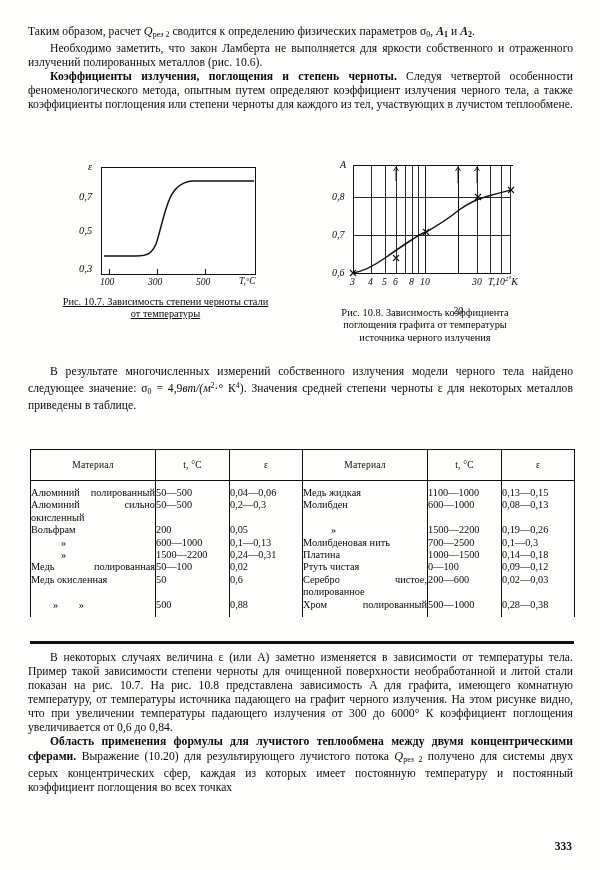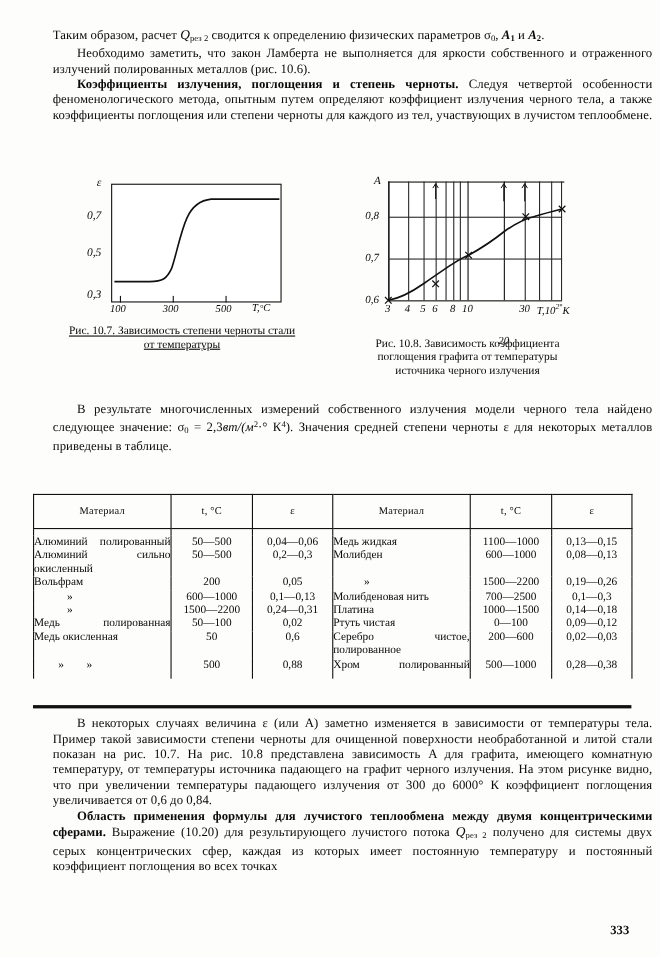--- a/index.html
+++ b/index.html
@@ -19,21 +19,20 @@
   }
   .body-text{
     position:absolute;
     left:28px;
     width:545px;
     font-size:11.6px;
     line-height:14.05px;
     text-align:justify;
     text-justify:inter-word;
     letter-spacing:0.05px;
-    margin-left:20px;
   }
   .body-text p{margin:0;}
   .ind{text-indent:22px;}
   .b{font-weight:bold;}
   .it{font-style:italic;}
   sub{font-size:0.68em;vertical-align:-0.25em;}
   sup{font-size:0.68em;vertical-align:0.45em;}
 
   
   .figs{
@@ -117,21 +116,20 @@
   .spacer-row td{height:6px;border-bottom:0;}
   .cell-mat{
     padding:0 5px 0 8px;
     text-align:justify;
     text-align-last:justify;
     line-height:12.4px;
     white-space:normal;
   }
   .cell-mat.noj{text-align:left;text-align-last:left;}
   .cell-num{
-    text-align:center;
     line-height:12.4px;
   }
   td.thick-l{border-left:2.8px double #111;}
   th.thick-l{border-left:2.8px double #111;}
   .tbl-rule{
     position:absolute;
     left:30px;width:544px;height:3px;
     background:#111;
   }
   .pg-num{
@@ -162,21 +160,21 @@
       <span class="f7-ylab" style="left:15px;top:62px;text-align:center;">0,5</span>
       <span class="f7-ylab" style="left:15px;top:100px;">0,3</span>
 
       <div class="f7-tick" style="left:45px;top:106px;width:1px;height:6px;"></div>
       <div class="f7-tick" style="left:93px;top:106px;width:1px;height:6px;"></div>
       <div class="f7-tick" style="left:141px;top:106px;width:1px;height:6px;"></div>
 
       <span class="f7-xlab" style="left:36px;top:113px;">100</span>
       <span class="f7-xlab" style="left:84px;top:113px;">300</span>
       <span class="f7-xlab" style="left:132px;top:113px;">500</span>
-      <span class="f7-xlab" style="left:165px;top:112px;">T,<span style="font-size:8px;">°</span>C</span>
+      <span class="f7-xlab" style="left:175px;top:112px;">T,<span style="font-size:8px;">°</span>C</span>
 
       <svg width="205" height="128" style="position:absolute;left:0;top:0;">
         <path d="M 40 93 L 72 93 C 84 93 88 90 92 81 C 96 70 100 48 106 35 C 111 24 118 19 128 18 L 190 18" fill="none" stroke="#111" stroke-width="1.5"></path>
       </svg>
       <div class="fig-cap" style="left:-6px;top:133px;width:215px;text-decoration:underline;">Рис. 10.7. Зависимость степени черноты стали от температуры</div>
     </div>
 
     <div class="fig" id="fig108">
       <div class="f8-plot"></div>
 
@@ -227,21 +225,21 @@
           <path d="M 83 4 l 0 14 M 83 4 l -2.5 4 M 83 4 l 2.5 4"></path>
           <path d="M 145 4 l 0 16 M 145 4 l -2.5 4 M 145 4 l 2.5 4"></path>
           <path d="M 164 4 l 0 16 M 164 4 l -2.5 4 M 164 4 l 2.5 4"></path>
         </g>
       </svg>
       <div class="fig-cap" style="left:22px;top:131px;width:180px;margin-top:13px;">Рис. 10.8. Зависимость коэффициента поглощения графита от температуры источника черного излучения</div>
     </div>
   </div>
 
   <div class="body-text" style="top:365px;">
-    <p class="ind"><span>В результате многочисленных измерений собственного излучения модели черного тела найдено следующее значение: σ</span><sub>0</sub><span> = 2,3</span><span class="it">вт/(м</span><sup>2</sup><span>·° К</span><sup>4</sup><span>). Значения средней степени черноты ε для некоторых металлов приведены в таблице.</span></p>
+    <p class="ind"><span>В результате многочисленных измерений собственного излучения модели черного тела найдено следующее значение: σ</span><sub>0</sub><span> = 4,9</span><span class="it">вт/(м</span><sup>2</sup><span>·° К</span><sup>4</sup><span>). Значения средней степени черноты ε для некоторых металлов приведены в таблице.</span></p>
   </div>
 
 
   <div class="tbl-wrap">
     <table class="data">
       <colgroup>
         <col style="width:125px">
           <col style="width:74px">
           <col style="width:73px">
         <col style="width:125px">

